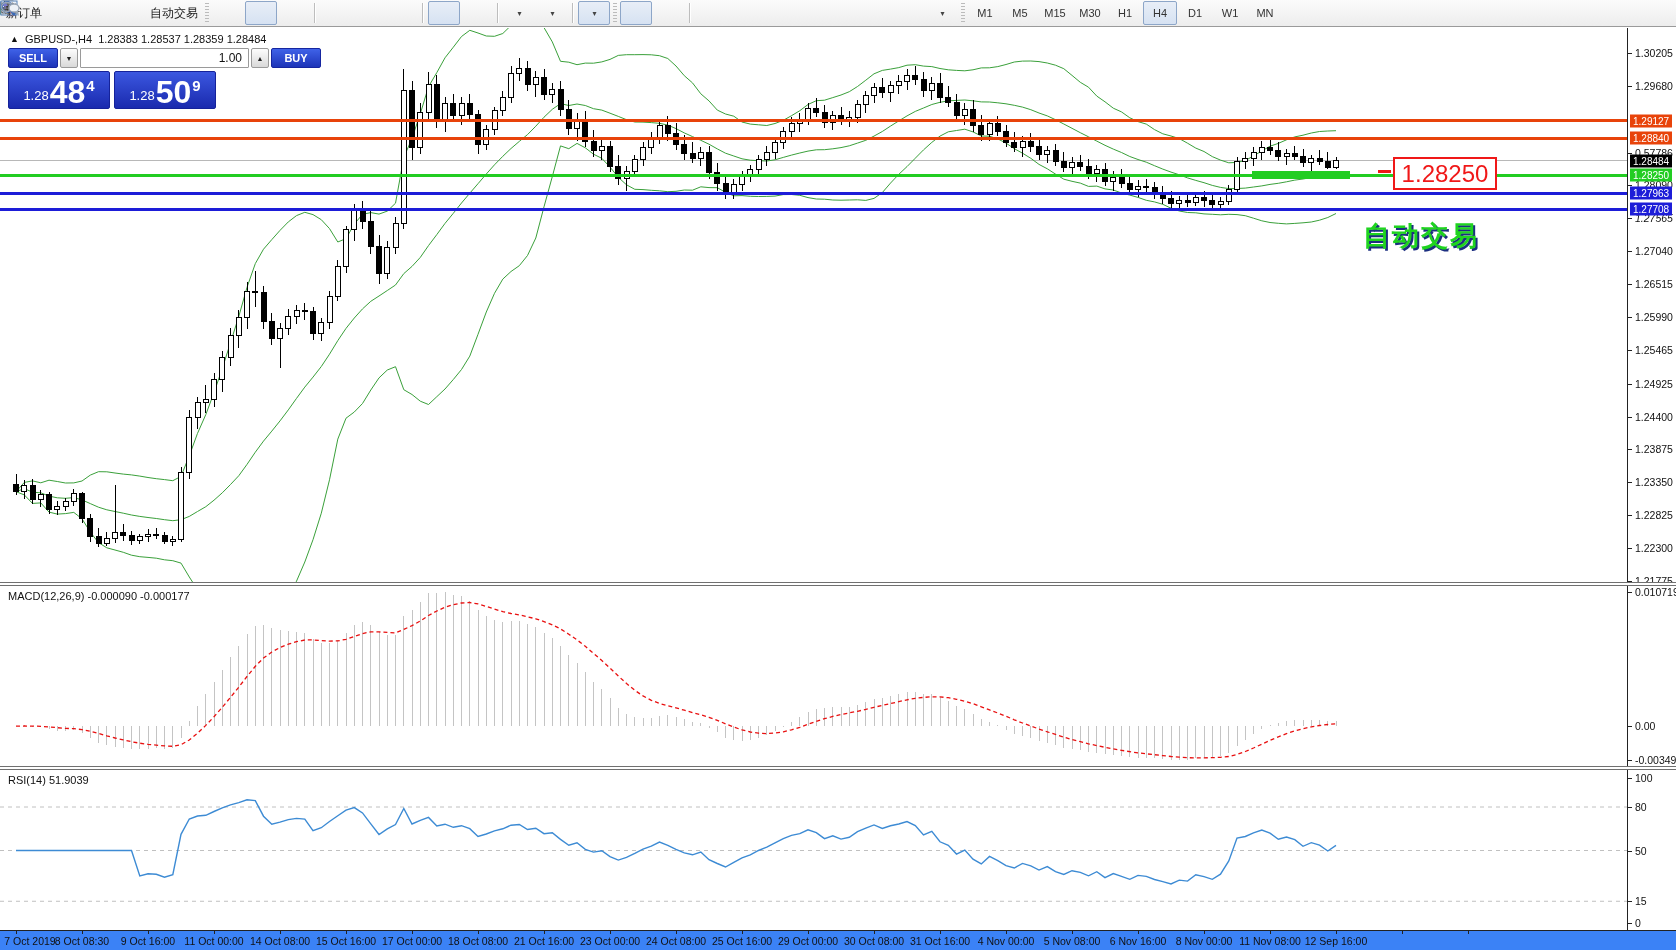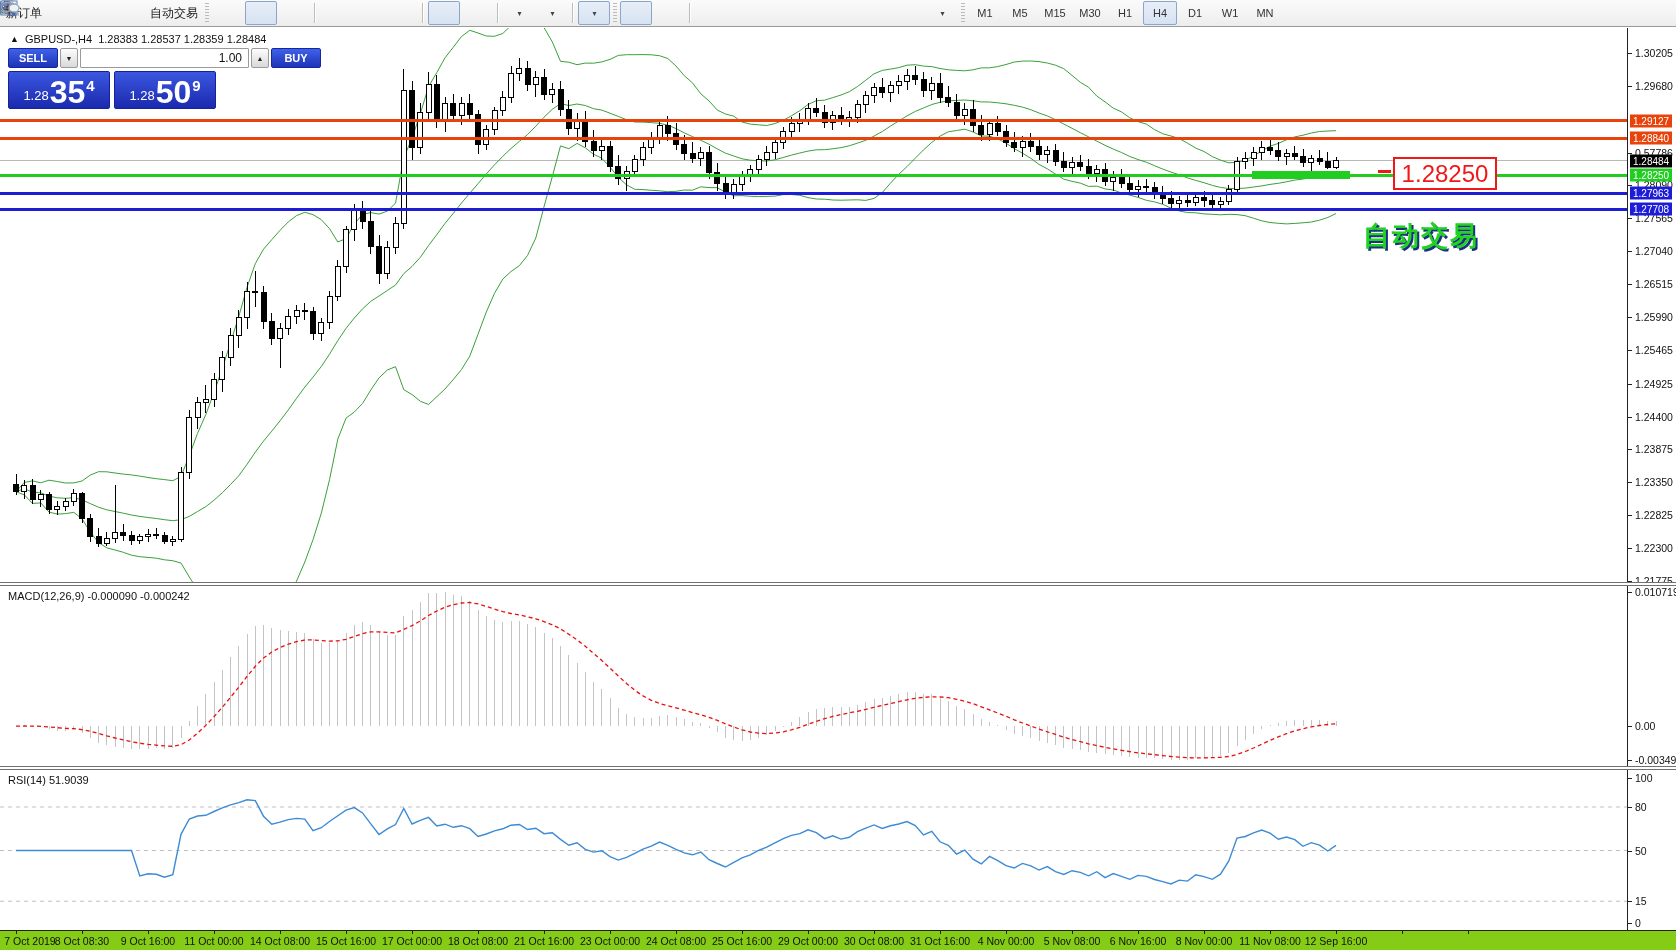--- a/index.html
+++ b/index.html
@@ -17,21 +17,21 @@
   .tbtn svg{display:block;}
   #toolbar-right{margin-left:auto;display:flex;align-items:center;}
   .caret{font-size:8px;color:#444;margin-left:1px;}
   
   .pane{position:absolute;left:0;background:#fff;}
   #main-pane{top:28px;width:1676px;height:554px;}
   #sep1{top:582px;height:4px;width:1676px;background:#fff;border-top:1px solid #707070;border-bottom:1px solid #707070;box-sizing:border-box;position:absolute;}
   #macd-pane{top:586px;width:1676px;height:180px;}
   #sep2{top:766px;height:4px;width:1676px;background:#fff;border-top:1px solid #707070;border-bottom:1px solid #707070;box-sizing:border-box;position:absolute;}
   #rsi-pane{top:770px;width:1676px;height:160px;}
-  #time-axis{top:930px;width:1676px;height:20px;position:absolute;background:#84cc16;border-top:1px solid #222;}
+  #time-axis{top:930px;width:1676px;height:20px;position:absolute;background:#3b82f6;border-top:1px solid #222;}
   .axis-col{position:absolute;left:1627px;top:0;width:49px;height:100%;border-left:1px solid #222;box-sizing:border-box;background:#fff;}
   .tick-label{position:absolute;left:7px;transform:translateY(-50%);font-size:10.5px;color:#111;white-space:nowrap;}
   .tick-dash{position:absolute;left:0;width:4px;height:1px;background:#222;}
   .price-tag{position:absolute;left:2px;height:13px;line-height:13px;padding:0 3px;font-size:10px;color:#fff;
              transform:translateY(-50%);white-space:nowrap;}
   .ind-label{position:absolute;left:8px;top:4px;font-size:11px;color:#111;z-index:5;white-space:nowrap;}
   .time-label{position:absolute;top:4px;font-size:10.5px;color:#111;transform:translateX(-50%);white-space:nowrap;}
   .time-tick{position:absolute;top:0;width:1px;height:3px;background:#222;}
   
   #symbol-header{position:absolute;left:10px;top:33px;font-size:11px;color:#111;z-index:6;display:flex;gap:6px;align-items:center;}
@@ -643,21 +643,21 @@
     <div class="axis-col" id="axis-main" style="height:554px;">
         <span class="tick-dash" style="top: 25px;"></span>
         <span class="tick-label" style="top: 25px;">1.30205</span>
         <span class="tick-dash" style="top: 57.8826px;"></span>
         <span class="tick-label" style="top: 57.8826px;">1.29680</span>
         <span class="tick-dash" style="top: 124.587px;"></span>
         <span class="tick-label" style="top: 124.587px;">0.57786</span>
         <span class="tick-dash" style="top: 157.47px;"></span>
         <span class="tick-label" style="top: 157.47px;">1.28090</span>
         <span class="tick-dash" style="top: 190.352px;"></span>
-        <span class="tick-label" style="top: 190.352px;">1.27565</span>
+        <span class="tick-label" style="top: 190.352px; font-style: italic;">1.27565</span>
         <span class="tick-dash" style="top: 223.235px;"></span>
         <span class="tick-label" style="top: 223.235px;">1.27040</span>
         <span class="tick-dash" style="top: 256.117px;"></span>
         <span class="tick-label" style="top: 256.117px;">1.26515</span>
         <span class="tick-dash" style="top: 289px;"></span>
         <span class="tick-label" style="top: 289px;">1.25990</span>
         <span class="tick-dash" style="top: 321.883px;"></span>
         <span class="tick-label" style="top: 321.883px;">1.25465</span>
         <span class="tick-dash" style="top: 355.705px;"></span>
         <span class="tick-label" style="top: 355.705px;">1.24925</span>
@@ -691,38 +691,38 @@
     <div class="oc-row1">
       <div class="oc-btn">SELL</div>
       <div class="oc-step">▼</div>
       <input class="oc-vol" value="1.00" style="">
       <div class="oc-step">▲</div>
       <div class="oc-btn">BUY</div>
     </div>
     <div class="oc-row2">
       <div class="oc-price">
         <span class="oc-small">1.28</span>
-        <span class="oc-big">35</span>
+        <span class="oc-big">48</span>
         <span class="oc-sup">4</span>
       </div>
       <div class="oc-price">
         <span class="oc-small">1.28</span>
         <span class="oc-big">50</span>
         <span class="oc-sup">9</span>
       </div>
     </div>
   </div>
 
   <div id="callout-dash"></div>
   <div id="price-callout">1.28250</div>
   <div id="annotation">自动交易</div>
 
   <div id="sep1"></div>
   <div class="pane" id="macd-pane">
-    <div class="ind-label">MACD(12,26,9) -0.000090 -0.000242</div>
+    <div class="ind-label">MACD(12,26,9) -0.000090 -0.000177</div>
     <svg id="svg-macd" width="1627" height="180">
         <line x1="16" y1="140.19720904693915" x2="16" y2="140.19720904693915" stroke="#c4c4c4" stroke-width="1" shape-rendering="crispEdges"></line>
         <line x1="24.25" y1="140.19720904693915" x2="24.25" y2="139.26411635457882" stroke="#c4c4c4" stroke-width="1" shape-rendering="crispEdges"></line>
         <line x1="32.5" y1="140.19720904693915" x2="32.5" y2="140.59649828452768" stroke="#c4c4c4" stroke-width="1" shape-rendering="crispEdges"></line>
         <line x1="40.75" y1="140.19720904693915" x2="40.75" y2="140.982672071626" stroke="#c4c4c4" stroke-width="1" shape-rendering="crispEdges"></line>
         <line x1="49" y1="140.19720904693915" x2="49" y2="143.42239192888803" stroke="#c4c4c4" stroke-width="1" shape-rendering="crispEdges"></line>
         <line x1="57.25" y1="140.19720904693915" x2="57.25" y2="144.83055278846004" stroke="#c4c4c4" stroke-width="1" shape-rendering="crispEdges"></line>
         <line x1="65.5" y1="140.19720904693915" x2="65.5" y2="145.13453692920174" stroke="#c4c4c4" stroke-width="1" shape-rendering="crispEdges"></line>
         <line x1="73.75" y1="140.19720904693915" x2="73.75" y2="144.1034147971487" stroke="#c4c4c4" stroke-width="1" shape-rendering="crispEdges"></line>
         <line x1="82" y1="140.19720904693915" x2="82" y2="146.98341118109093" stroke="#c4c4c4" stroke-width="1" shape-rendering="crispEdges"></line>

